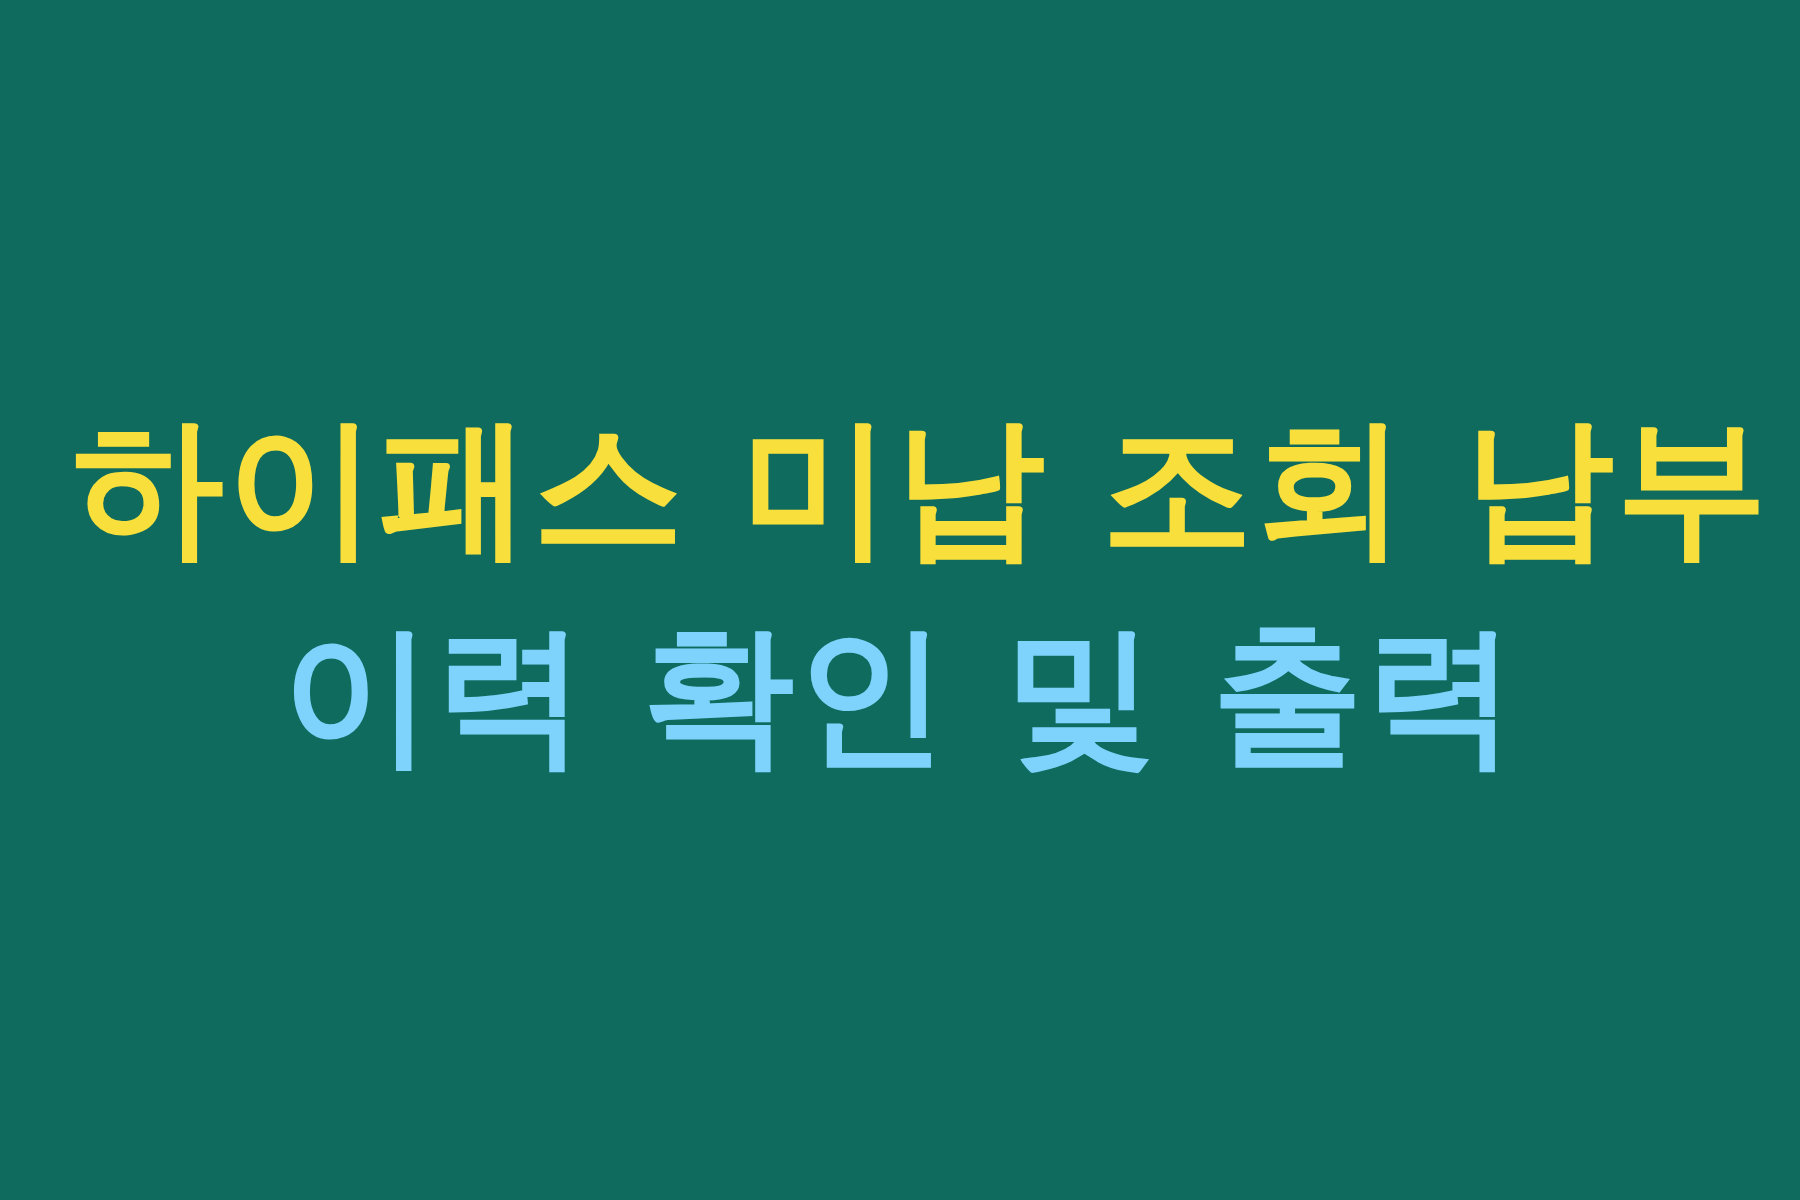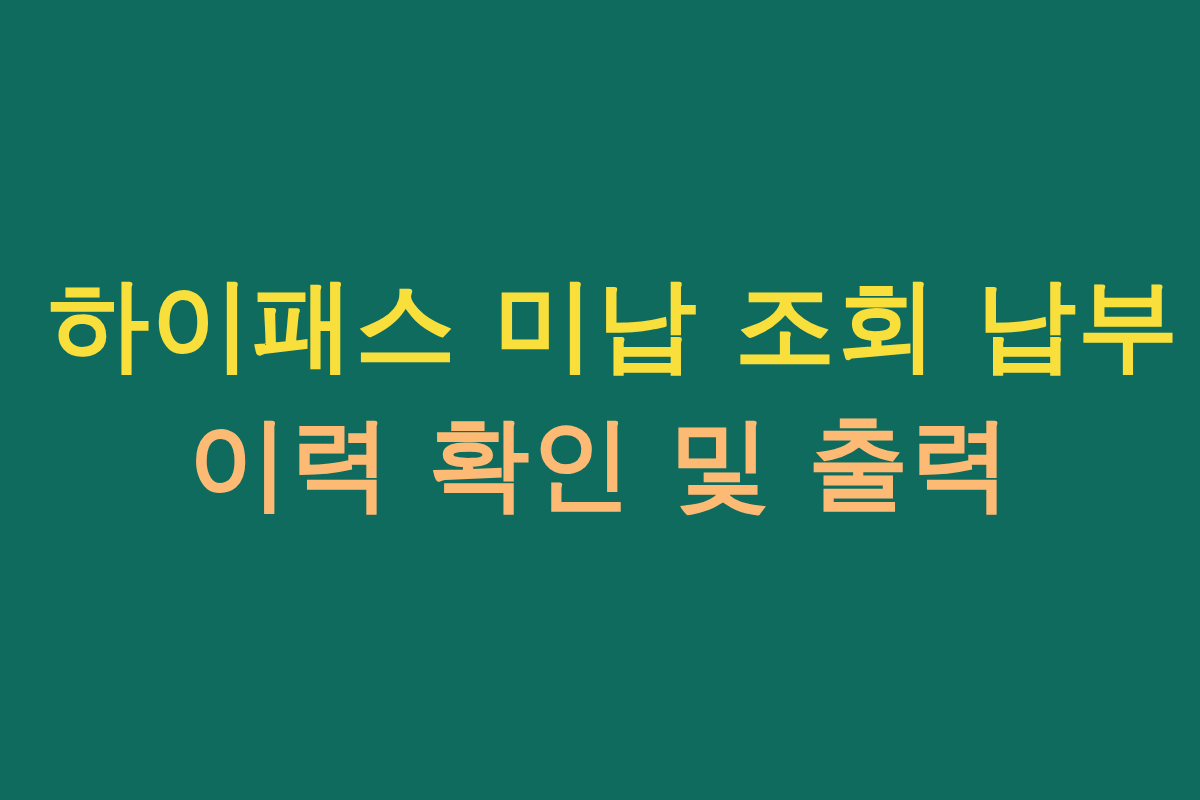--- a/index.html
+++ b/index.html
@@ -64,17 +64,17 @@
 </style>
 </head>
 <body>
 
 <div class="banner" style="background-color: rgb(14, 107, 94);">
 
   <div class="headline">
 
     <span class="headline-line headline-line--primary" style="color: rgb(248, 223, 60);">하이패스 미납 조회 납부</span>
 
-    <span class="headline-line headline-line--secondary" style="color: #fdba74;">이력 확인 및 출력</span>
+    <span class="headline-line headline-line--secondary" style="color: #7dd3fc;">이력 확인 및 출력</span>
 
   </div>
 
 </div>
 
 </body></html>

